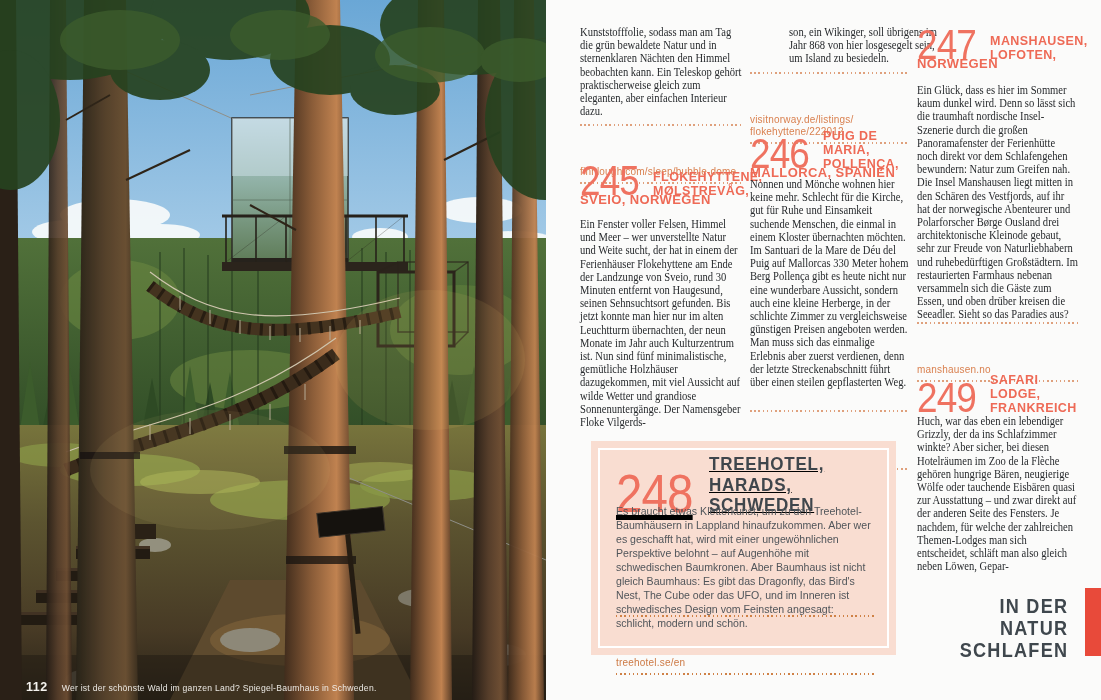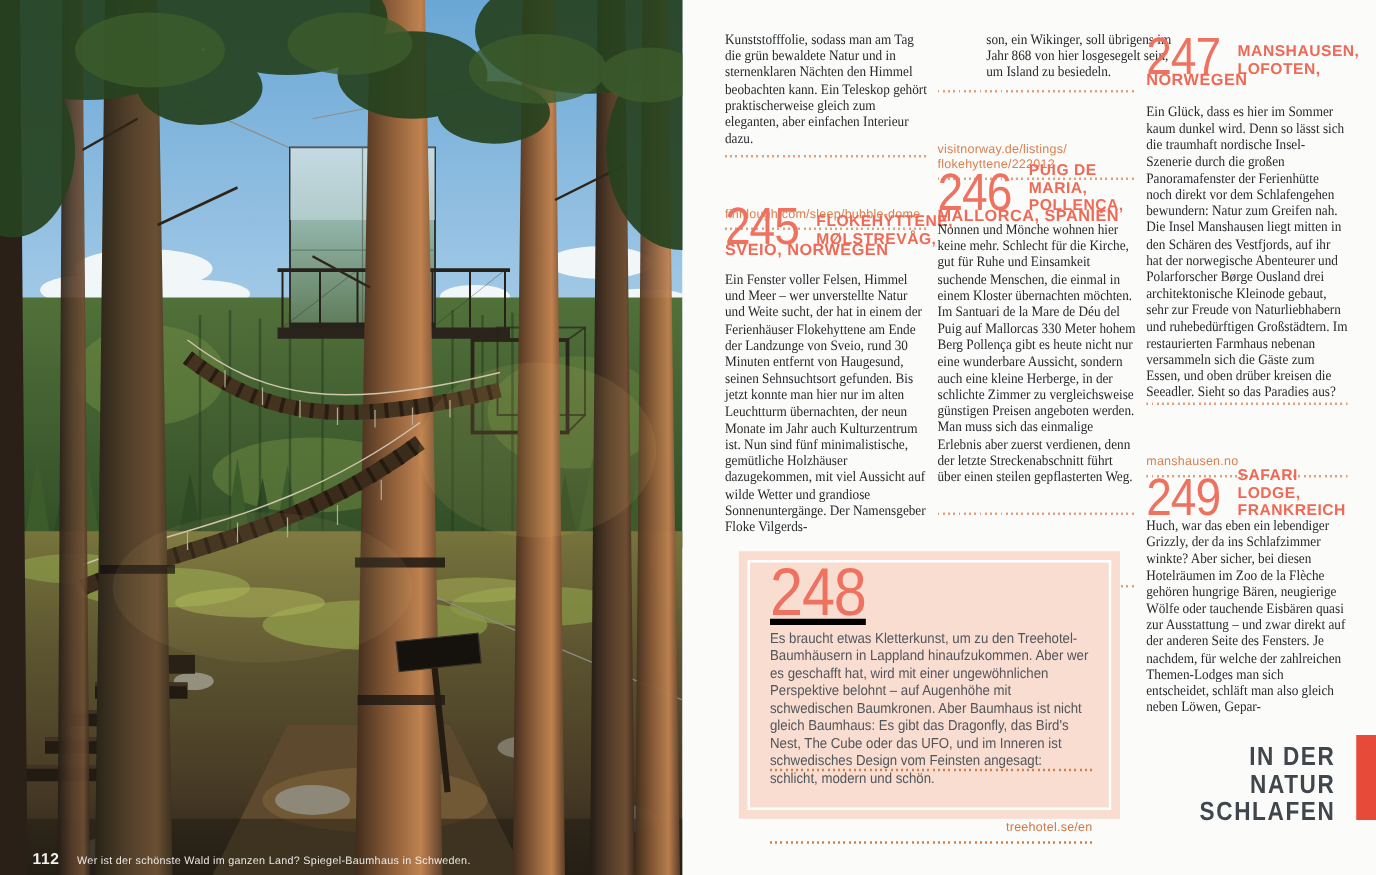--- a/index.html
+++ b/index.html
@@ -44,21 +44,21 @@
   .box-head { position:absolute; left:25px; top:10px; display:flex; align-items:flex-end;text-decoration:underline; }
   .box-num { font-size:54px; line-height:46px; letter-spacing:-1px; color:#ef7260;
              display:inline-block; transform:scaleX(.88); transform-origin:0 0; }
   .box-tls { margin-left:6px; padding-top:3px; color:#3f464c; }
   .box-tl { display:block; font-weight:700; font-size:18.5px; line-height:20.5px;
             letter-spacing:.8px; transform:scaleX(.92); transform-origin:0 0; }
   .box-body { position:absolute; left:25px; top:63px; width:258px; font-size:11.5px;
               line-height:14px; color:#50555a; }
   .box-link { position:absolute; left:25px; top:174px; width:258px; }
   .box-link .dotrule { background-image:repeating-linear-gradient(90deg,#cf8146 0 1.5px, transparent 1.5px 4.2px); }
-  .box-link .linktext { color:#cd7a45;text-align:right; }
+  .box-link .linktext { color:#cd7a45; }
 
   
   .section-title { position:absolute; top:595px; right:33px; text-align:right;
       font-weight:700; font-size:21px; line-height:22px; letter-spacing:1.5px;
       color:#3f474d; transform:scaleX(.86); transform-origin:100% 0; }
   .section-title span { display:block; }
   .red-tab { position:absolute; left:1085px; top:588px; width:16px; height:68px;
              background:#e84a3a; }
 </style>
 </head>
@@ -393,20 +393,24 @@
 </div>
 
 <div class="abs serif" style="left:917px; top:415px; width:161px;">
   <span class="cond">Huch, war das eben ein lebendiger Grizzly, der da ins Schlafzimmer winkte? Aber sicher, bei diesen Hotelräumen im Zoo de la Flèche gehören hungrige Bären, neugierige Wölfe oder tauchende Eisbären quasi zur Ausstattung – und zwar direkt auf der anderen Seite des Fensters. Je nachdem, für welche der zahlreichen Themen-Lodges man sich entscheidet, schläft man also gleich neben Löwen, Gepar-</span>
 </div>
 
 <div class="box">
   <div class="box-inner"></div>
   <div class="box-head">
     <span class="box-num">248</span>
+    <span class="box-tls">
+      <span class="box-tl">TREEHOTEL, HARADS,</span>
+      <span class="box-tl">SCHWEDEN</span>
+    </span>
   </div>
   <div class="box-body">
     <span class="cond">Es braucht etwas Kletterkunst, um zu den Treehotel-Baumhäusern in Lappland hinaufzukommen. Aber wer es geschafft hat, wird mit einer ungewöhnlichen Perspektive belohnt – auf Augenhöhe mit schwedischen Baumkronen. Aber Baumhaus ist nicht gleich Baumhaus: Es gibt das Dragonfly, das Bird's Nest, The Cube oder das UFO, und im Inneren ist schwedisches Design vom Feinsten angesagt: schlicht, modern und schön.</span>
   </div>
   <div class="box-link linkbox">
     <div class="dotrule"></div>
     <div class="linktext">treehotel.se/en</div>
     <div class="dotrule"></div>
   </div>
 </div>

